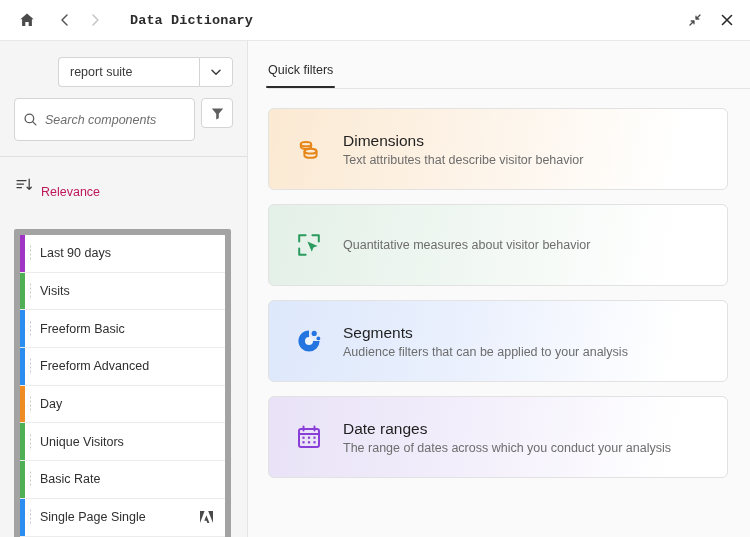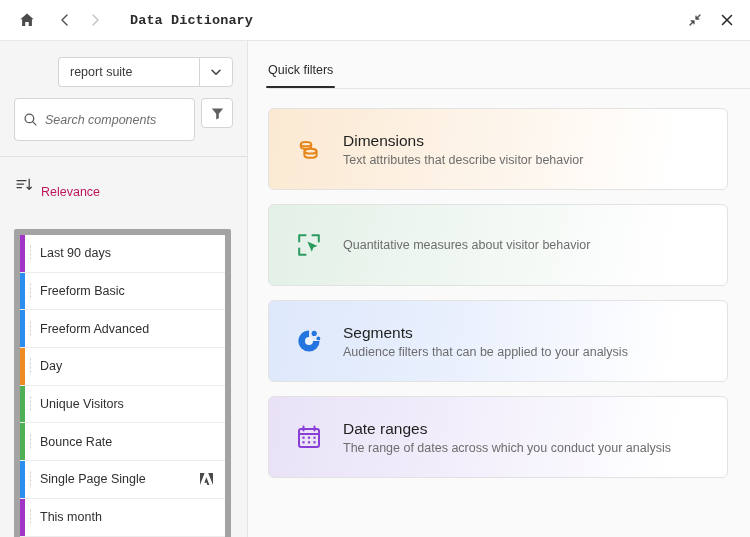--- a/index.html
+++ b/index.html
@@ -225,20 +225,25 @@
       <span class="sort-label">Relevance</span>
     </div>
 
     <div class="comp-list" id="comp-list">
         <div class="comp-item">
           <span class="comp-bar" style="background:#9f34c5"></span>
           <span class="drag-dots"></span>
           <span class="comp-name">Last 90 days</span>
         </div>
         <div class="comp-item">
+          <span class="comp-bar" style="background:#4eaf55"></span>
+          <span class="drag-dots"></span>
+          <span class="comp-name">Visits</span>
+        </div>
+        <div class="comp-item">
           <span class="comp-bar" style="background:#2a8ef0"></span>
           <span class="drag-dots"></span>
           <span class="comp-name">Freeform Basic</span>
         </div>
         <div class="comp-item">
           <span class="comp-bar" style="background:#2a8ef0"></span>
           <span class="drag-dots"></span>
           <span class="comp-name">Freeform Advanced</span>
         </div>
         <div class="comp-item">
@@ -247,21 +252,21 @@
           <span class="comp-name">Day</span>
         </div>
         <div class="comp-item">
           <span class="comp-bar" style="background:#4eaf55"></span>
           <span class="drag-dots"></span>
           <span class="comp-name">Unique Visitors</span>
         </div>
         <div class="comp-item">
           <span class="comp-bar" style="background:#4eaf55"></span>
           <span class="drag-dots"></span>
-          <span class="comp-name">Bounce Rate</span>
+          <span class="comp-name">Basic Rate</span>
         </div>
         <div class="comp-item">
           <span class="comp-bar" style="background:#2a8ef0"></span>
           <span class="drag-dots"></span>
           <span class="comp-name">Single Page Single</span>
           <span class="comp-adobe">
             <svg width="13" height="12" viewBox="0 0 13 12">
   <path d="M8.2 0H13v12z" fill="#4a4a4a"></path>
   <path d="M4.6 0H0v12z" fill="#4a4a4a"></path>
   <path d="M6.4 4.3L9.4 12H7.4l-.9-2.3H4.3z" fill="#4a4a4a"></path>

